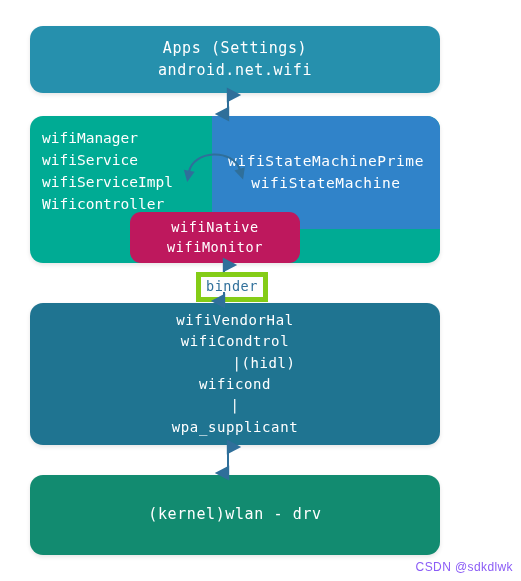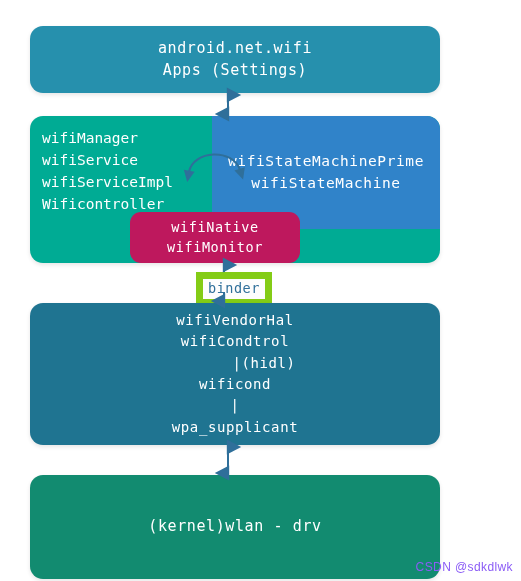--- a/index.html
+++ b/index.html
@@ -115,21 +115,21 @@
     pointer-events: none;
   }
 
   
   #binder-label {
     position: absolute;
     left: 196px;
     top: 272px;
     padding: 1px 5px 2px 5px;
     background: #fdfdfd;
-    border: 7px solid #84cc16;
+    border: 5px solid #84cc16;
     color: #2f6f9a;
     font-size: 13.5px;
     font-family: "DejaVu Sans Mono", "Liberation Mono", monospace;
     letter-spacing: 0.5px;
     line-height: 1.25;
   }
 
   
   #hal-box {
     left: 30px;
@@ -151,21 +151,21 @@
   }
   #hal-box .hal-line.hidl {
     padding-left: 58px;
   }
 
   
   #kernel-box {
     left: 30px;
     top: 475px;
     width: 410px;
-    height: 104px;
+    height: 80px;
     background: #128b70;
     border-radius: 13px;
     display: flex;
     align-items: center;
     justify-content: center;
     font-size: 15px;
     box-shadow: 0 2px 4px rgba(0,0,0,0.10);
   }
 
   
@@ -197,22 +197,22 @@
     font-family: "Liberation Sans", sans-serif;
     letter-spacing: 0.5px;
   }
 </style>
 </head>
 <body>
 
 <div id="diagram">
 
   <div class="node" id="apps-box">
+    <div>Apps (Settings)</div>
     <div>android.net.wifi</div>
-    <div>Apps (Settings)</div>
   </div>
 
   <div id="framework-group">
 
     <div id="framework-green"></div>
 
     <div id="framework-green-labels">
       <div>wifiManager</div>
       <div>wifiService</div>
       <div>wifiServiceImpl</div>

